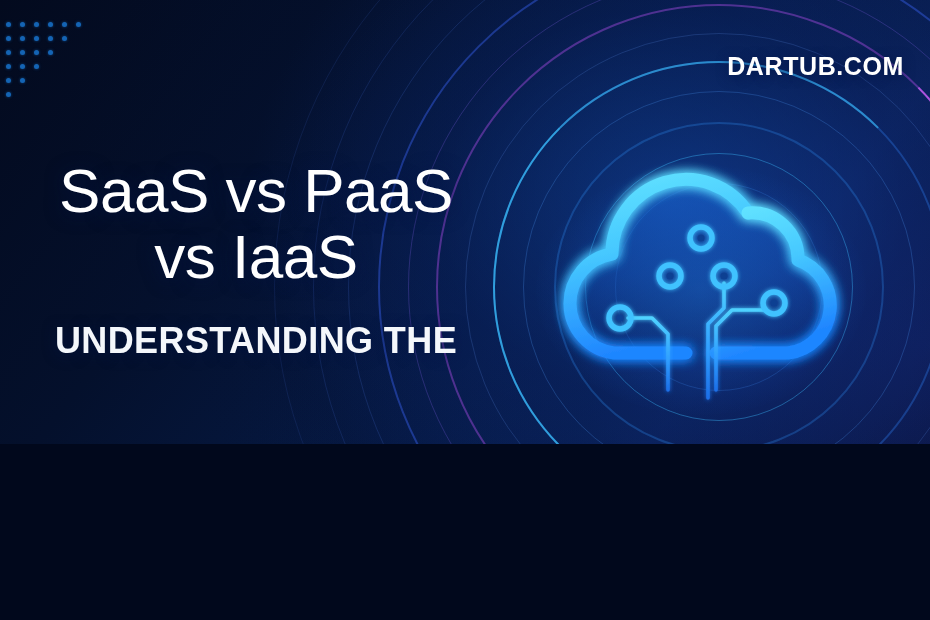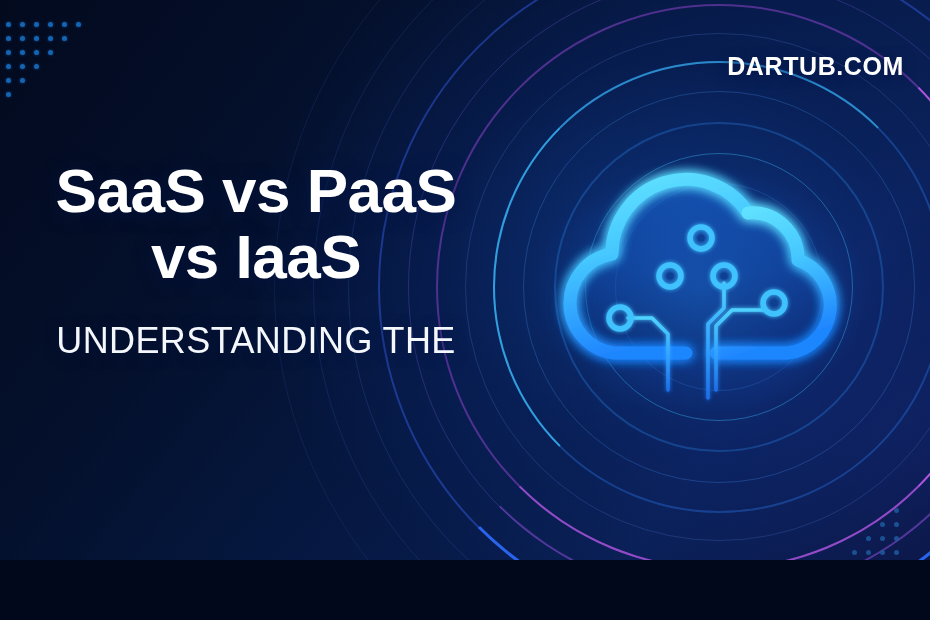--- a/index.html
+++ b/index.html
@@ -4,21 +4,21 @@
 <style>
   * { margin:0; padding:0; box-sizing:border-box; }
   html,body { width:930px; height:620px; overflow:hidden; }
   body {
     font-family:"Liberation Sans", sans-serif;
     background:#01081c;
   }
 
   #canvas {
     position:relative;
-    width:930px; height:560px;
+    width:930px; height:444px;
     overflow:hidden;
     background:
       radial-gradient(ellipse 620px 520px at 72% 46%, rgba(18,72,168,0.55) 0%, rgba(10,42,116,0.30) 38%, rgba(4,16,52,0.05) 68%, rgba(0,0,0,0) 100%),
       radial-gradient(ellipse 700px 620px at 100% 78%, rgba(26,40,130,0.45) 0%, rgba(10,18,70,0.18) 50%, rgba(0,0,0,0) 100%),
       linear-gradient(128deg, #030a1e 0%, #04102c 30%, #061a45 58%, #0a2257 78%, #071335 100%);
   }
 
   
   .rings { position:absolute; inset:0; overflow:hidden; }
   .ring {
@@ -43,31 +43,31 @@
   .textblock {
     position:absolute;
     left:0; top:158px;
     width:512px;
     text-align:center;
     z-index:6;
   }
   .headline {
     color:#ffffff;
     font-size:62px;
-    font-weight:bold;
+    font-weight:normal;
     line-height:1.07;
     letter-spacing:-0.5px;
     text-shadow:0 2px 18px rgba(0,20,70,0.75);
     padding:0 14px;
   }
   .subhead {
     margin-top:28px;
     color:#f4f7fb;
     font-size:36px;
-    font-weight:normal;
+    font-weight:bold;
     line-height:1.22;
     letter-spacing:0.4px;
     text-shadow:0 2px 14px rgba(0,20,70,0.7);
     padding:0 16px;
   }
 
   
   .brand {
     position:absolute;
     right:26px; top:52px;

